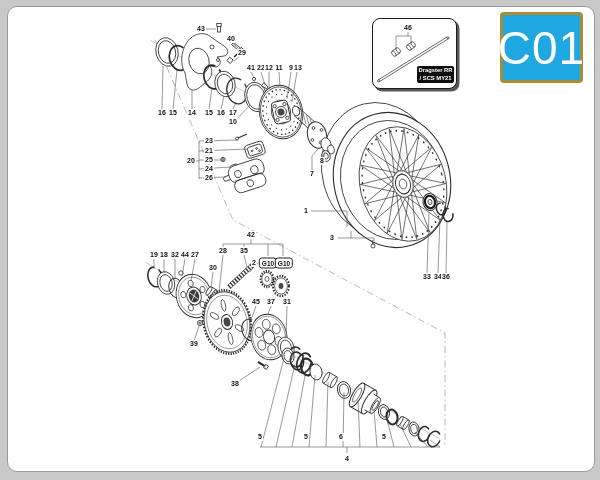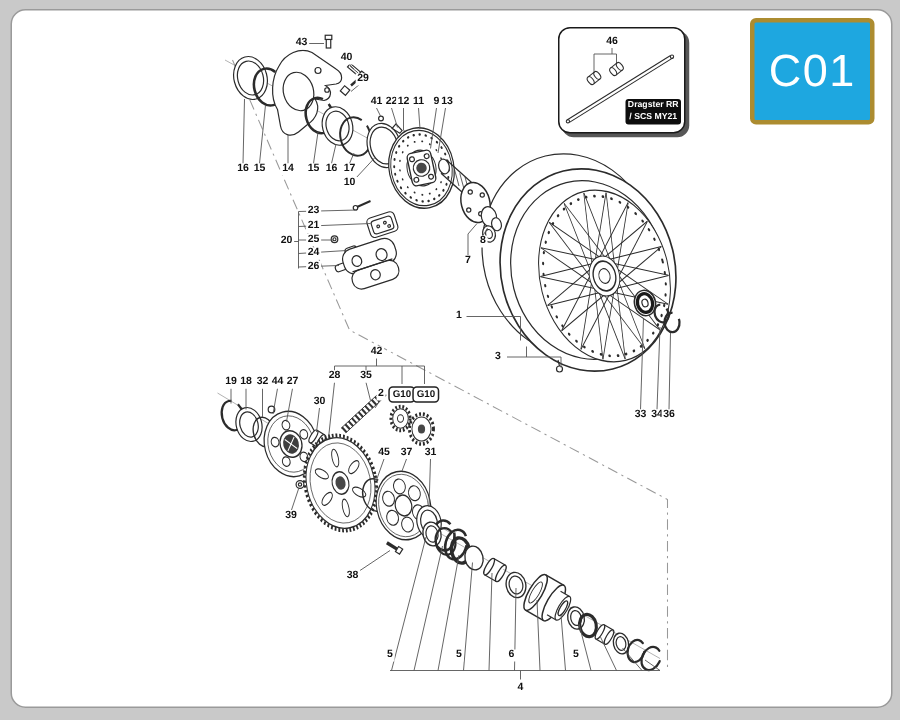--- a/index.html
+++ b/index.html
@@ -5,21 +5,21 @@
 <style>
   html,body{margin:0;padding:0;}
   body{width:600px;height:480px;background:#c9c9c9;font-family:"Liberation Sans","DejaVu Sans",sans-serif;overflow:hidden;}
   #stage{position:relative;width:600px;height:480px;}
   #page{position:absolute;left:7px;top:6px;width:586px;height:464px;background:#ffffff;border:1px solid #9a9a9a;border-radius:10px;}
   #diagram-svg{position:absolute;left:0;top:0;width:600px;height:480px;}
   
   #inset-box{position:absolute;left:372px;top:18px;width:83px;height:69px;background:#fff;border:1.4px solid #1a1a1a;border-radius:8px;box-shadow:2.5px 2.5px 0 rgba(45,45,45,.8);}
   #inset-tag{position:absolute;left:417px;top:66px;width:37px;height:17px;background:#0d0d0d;color:#fff;border-radius:2px;font-size:5.8px;font-weight:bold;line-height:7.5px;text-align:center;padding-top:1px;box-sizing:border-box;}
   
-  #code-badge{position:absolute;left:500px;top:12px;width:83px;height:71px;background:#1ea7e0;border:3px solid #ac8c30;border-radius:4px;display:flex;align-items:center;justify-content:center;color:#fff;font-size:30px;letter-spacing:1px;box-sizing:border-box;}
+  #code-badge{position:absolute;left:500px;top:12px;width:83px;height:71px;background:#1ea7e0;border:3px solid #ac8c30;border-radius:4px;display:flex;align-items:center;justify-content:center;color:#fff;font-size:46px;letter-spacing:1px;box-sizing:border-box;}
   
   .plbl{position:absolute;transform:translate(-50%,-50%);font-size:7px;font-weight:bold;color:#111;background:#fff;padding:0 1px;line-height:8px;white-space:nowrap;}
   .plbl.boxed{border:0.9px solid #222;border-radius:3px;padding:0.5px 2px;font-size:6.5px;}
 </style>
 </head>
 <body>
 
 <div id="stage">
   <div id="page"></div>
 

